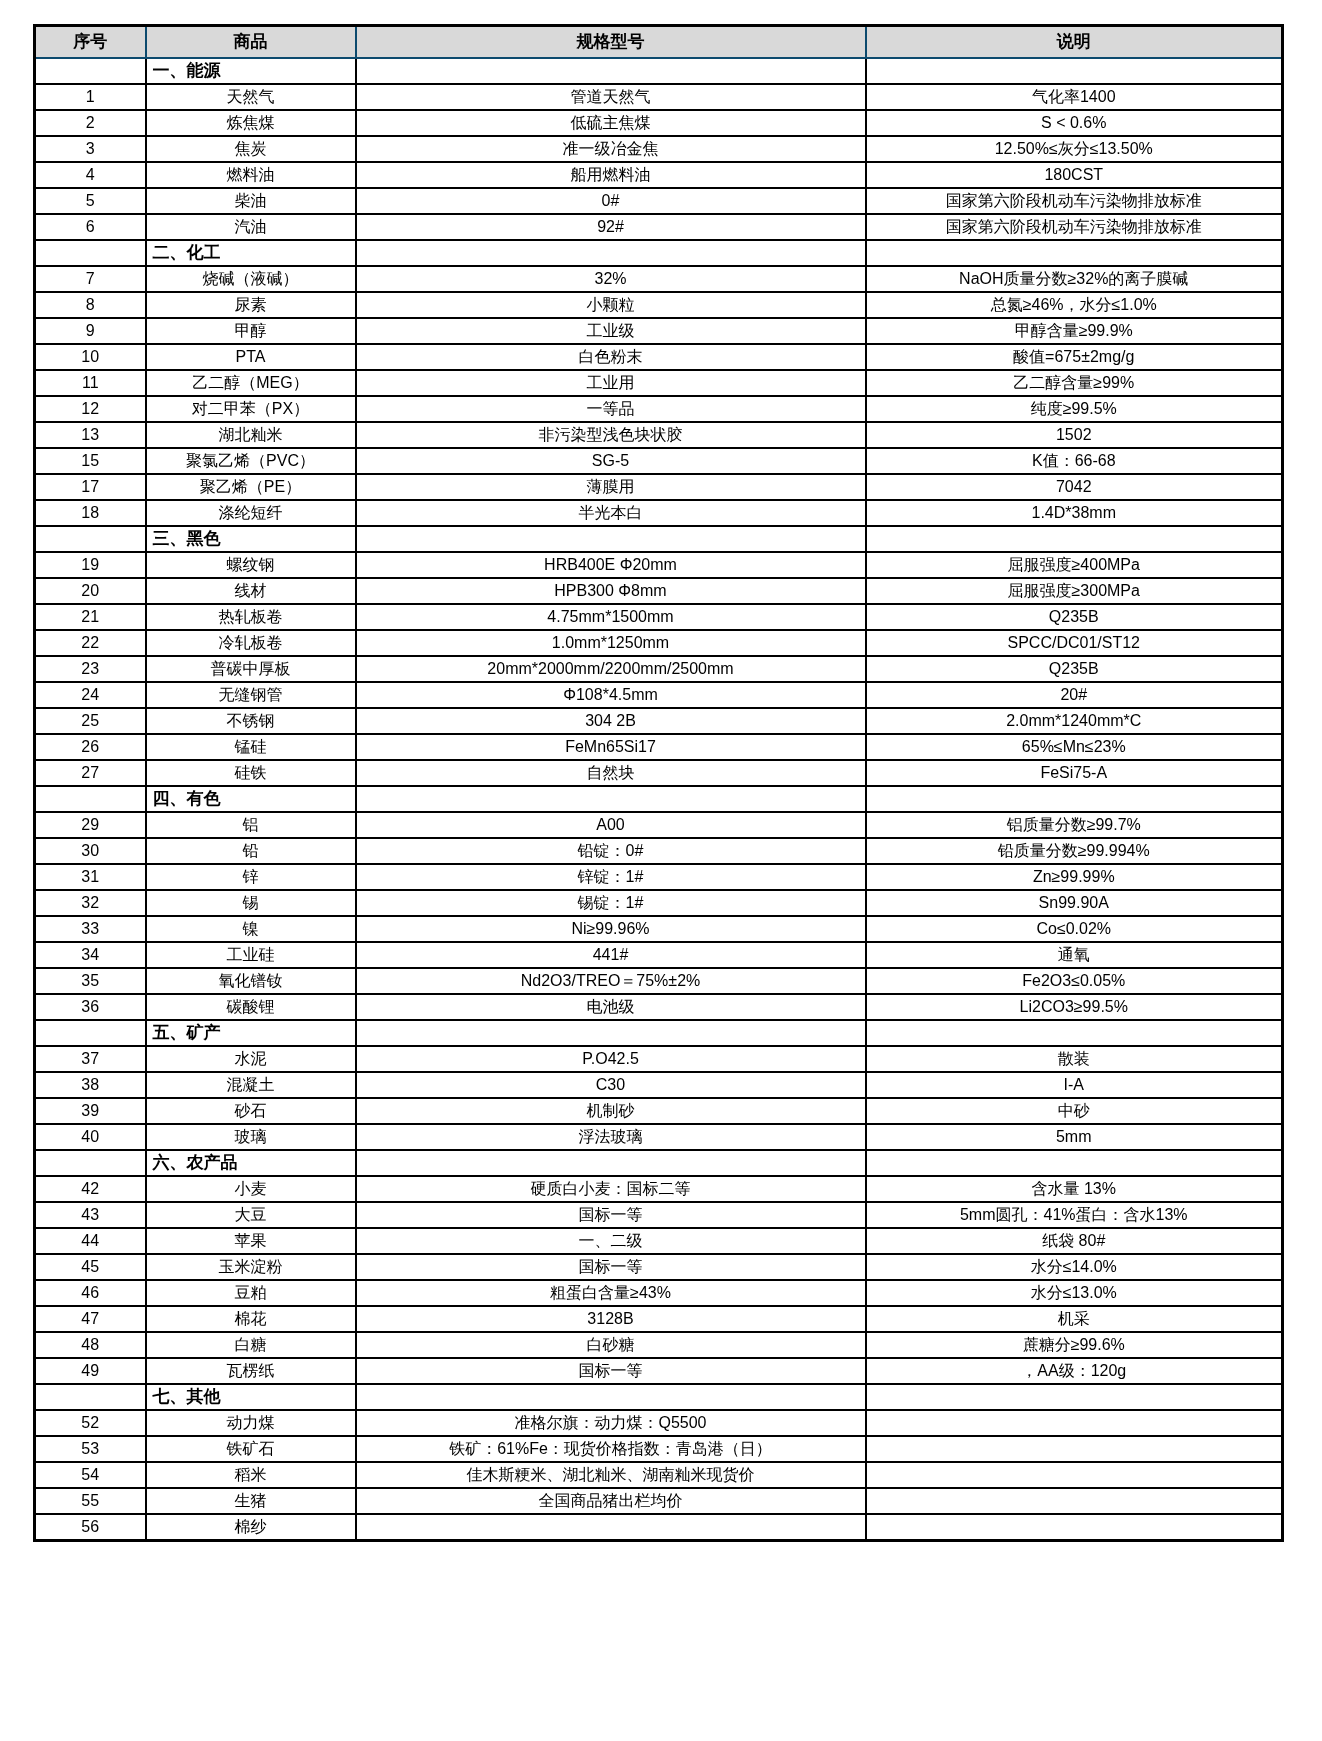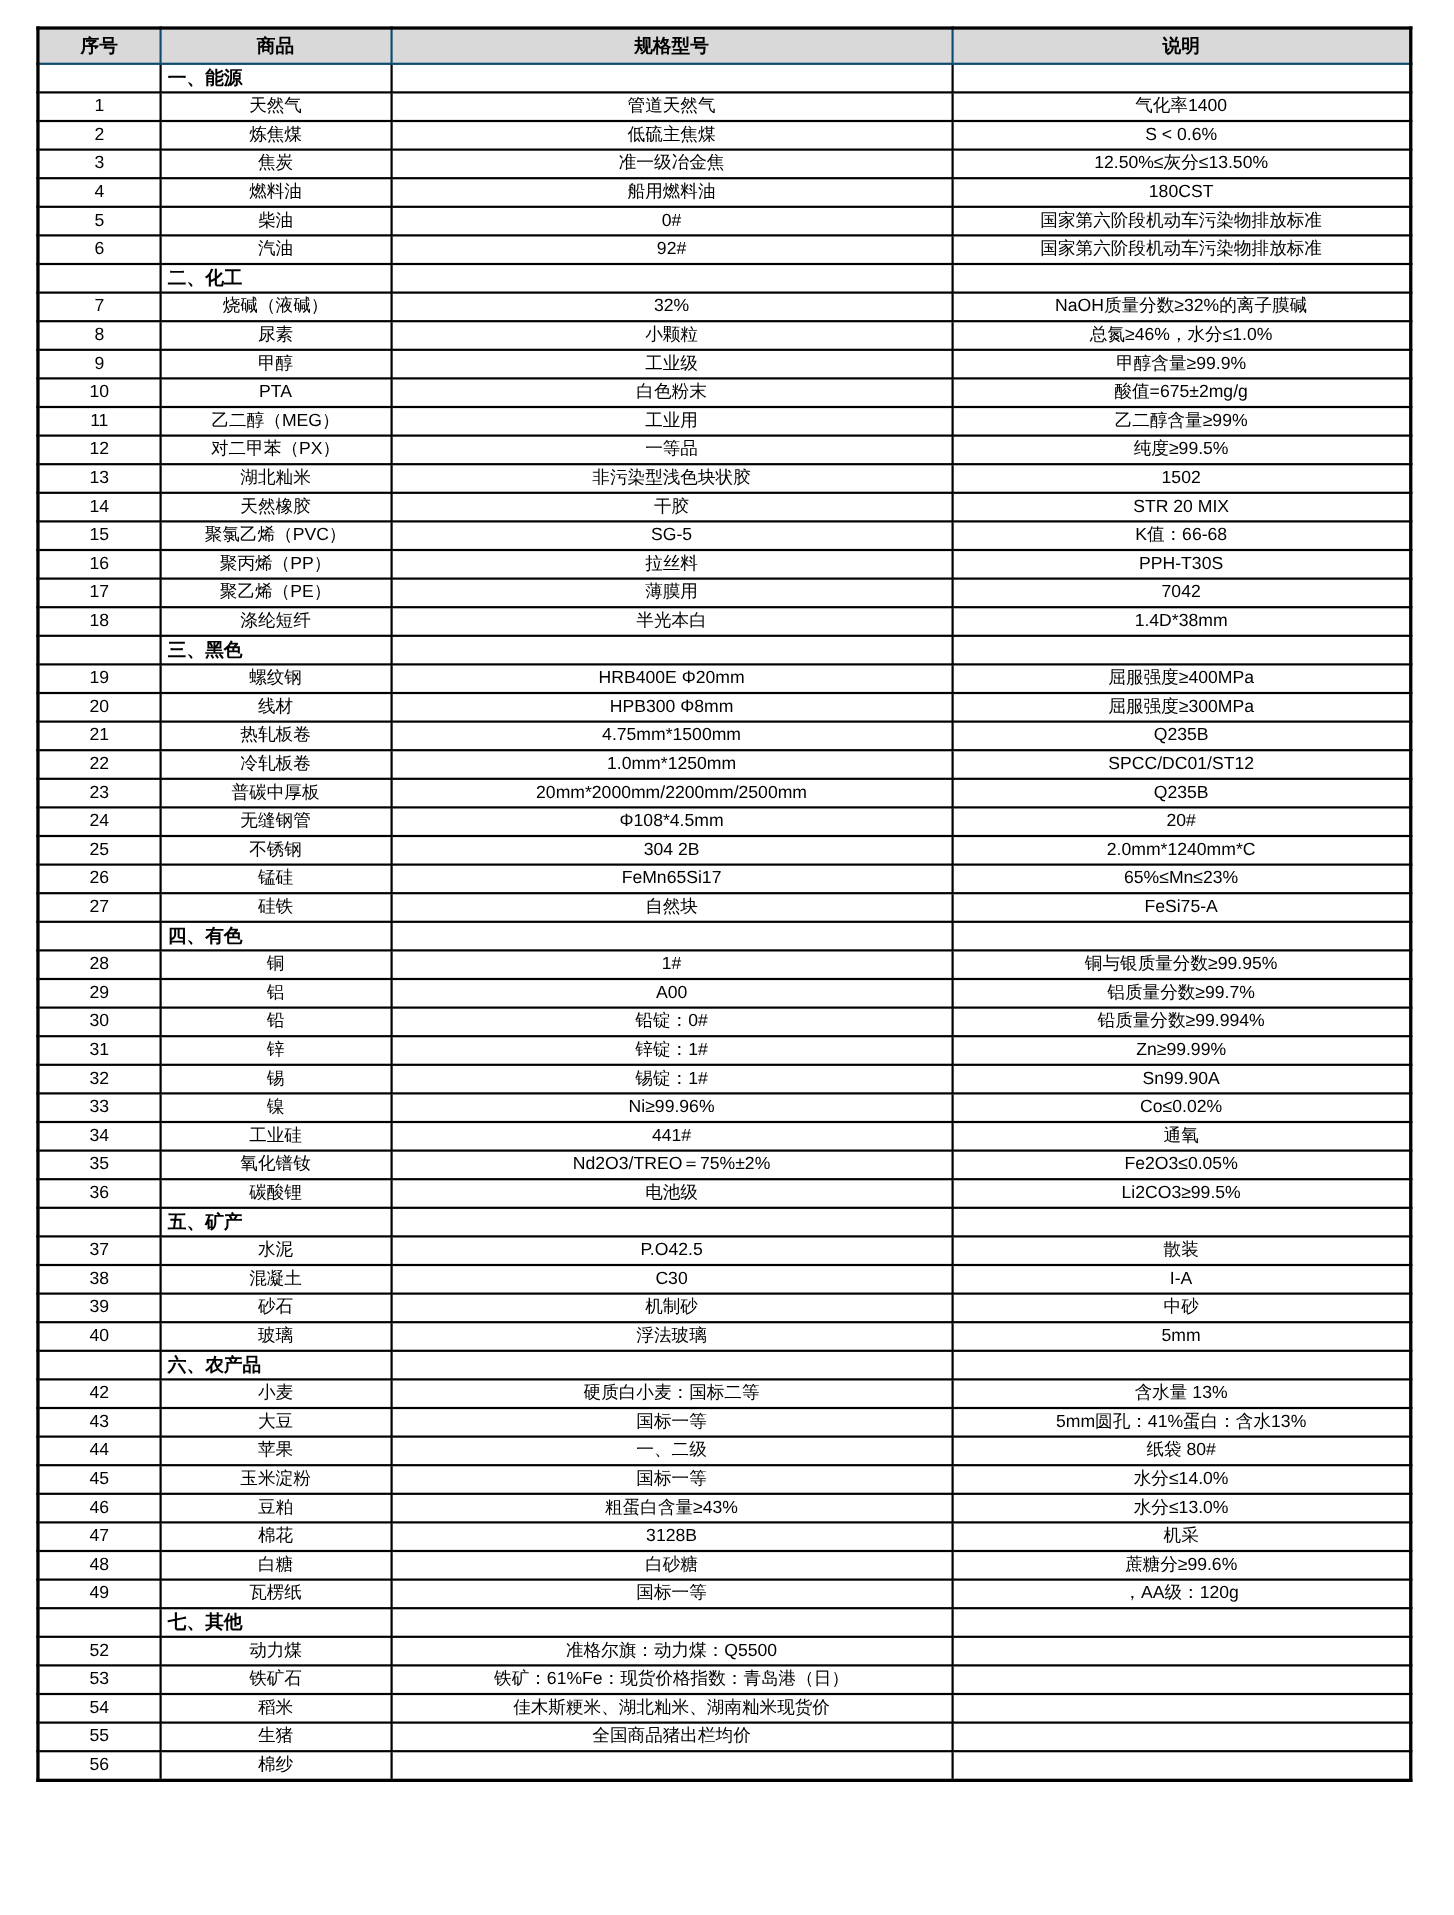--- a/index.html
+++ b/index.html
@@ -163,38 +163,26 @@
           <td>一等品</td>
           <td>纯度≥99.5%</td>
         </tr>
         <tr>
           <td>13</td>
           <td>湖北籼米</td>
           <td>非污染型浅色块状胶</td>
           <td>1502</td>
         </tr>
         <tr>
-          <td>14</td>
-          <td>天然橡胶</td>
-          <td>干胶</td>
-          <td>STR 20 MIX</td>
-        </tr>
-        <tr>
           <td>15</td>
           <td>聚氯乙烯（PVC）</td>
           <td>SG-5</td>
           <td>K值：66-68</td>
         </tr>
         <tr>
-          <td>16</td>
-          <td>聚丙烯（PP）</td>
-          <td>拉丝料</td>
-          <td>PPH-T30S</td>
-        </tr>
-        <tr>
           <td>17</td>
           <td>聚乙烯（PE）</td>
           <td>薄膜用</td>
           <td>7042</td>
         </tr>
         <tr>
           <td>18</td>
           <td>涤纶短纤</td>
           <td>半光本白</td>
           <td>1.4D*38mm</td>
@@ -257,26 +245,20 @@
           <td>27</td>
           <td>硅铁</td>
           <td>自然块</td>
           <td>FeSi75-A</td>
         </tr>
         <tr>
           <td></td>
           <td class="section-label">四、有色</td>
           <td></td>
           <td></td>
-        </tr>
-        <tr>
-          <td>28</td>
-          <td>铜</td>
-          <td>1#</td>
-          <td>铜与银质量分数≥99.95%</td>
         </tr>
         <tr>
           <td>29</td>
           <td>铝</td>
           <td>A00</td>
           <td>铝质量分数≥99.7%</td>
         </tr>
         <tr>
           <td>30</td>
           <td>铅</td>

